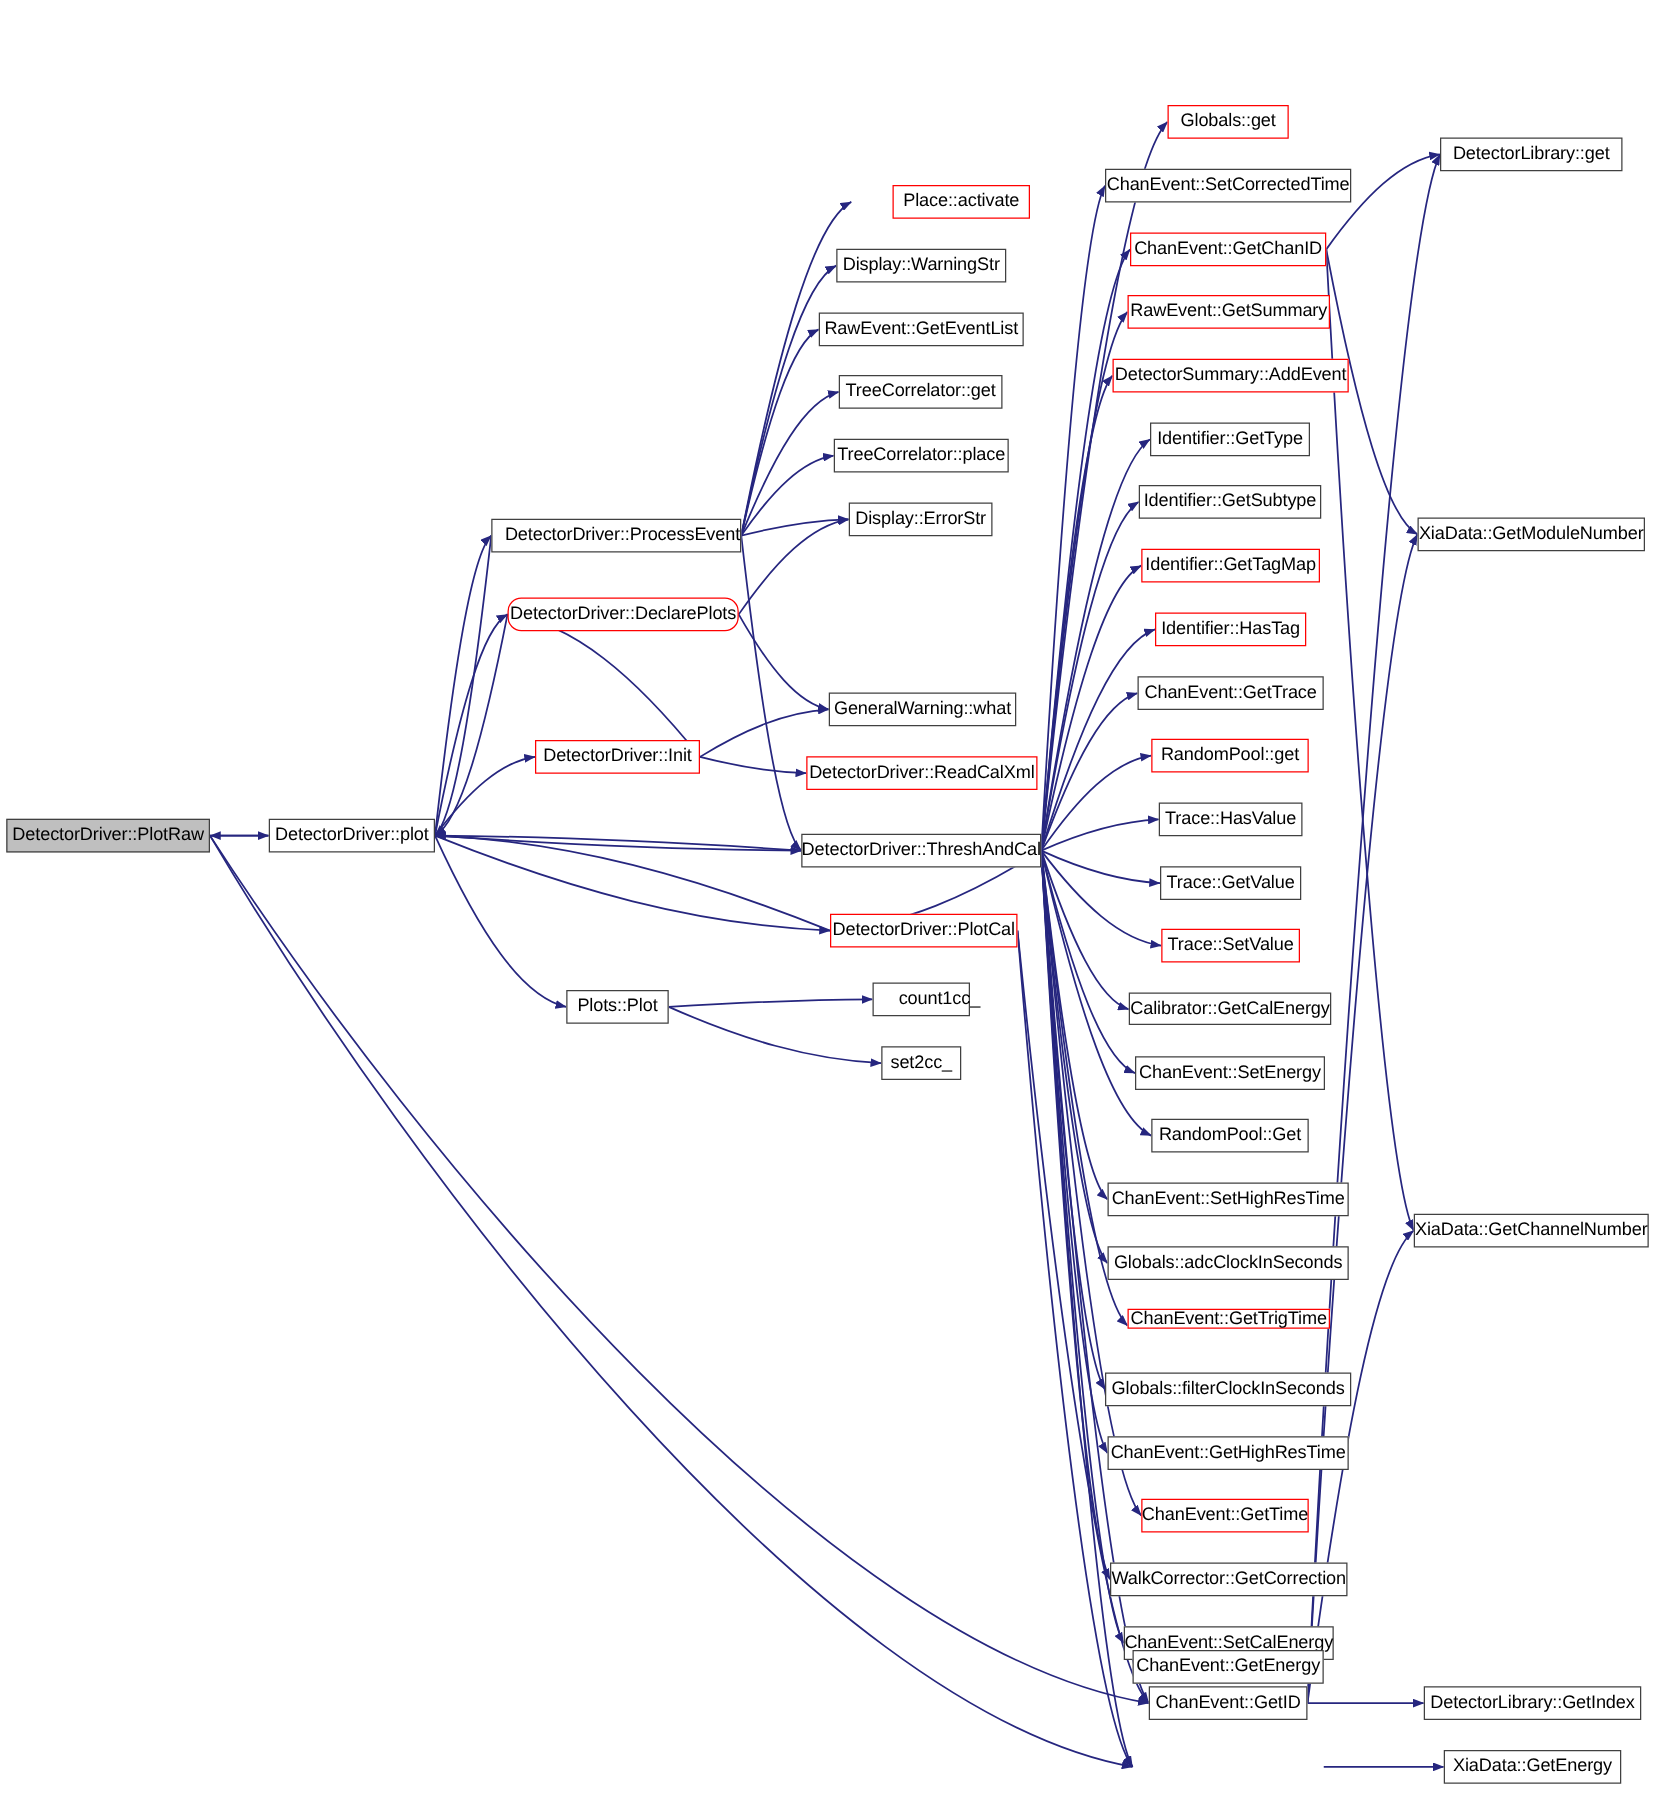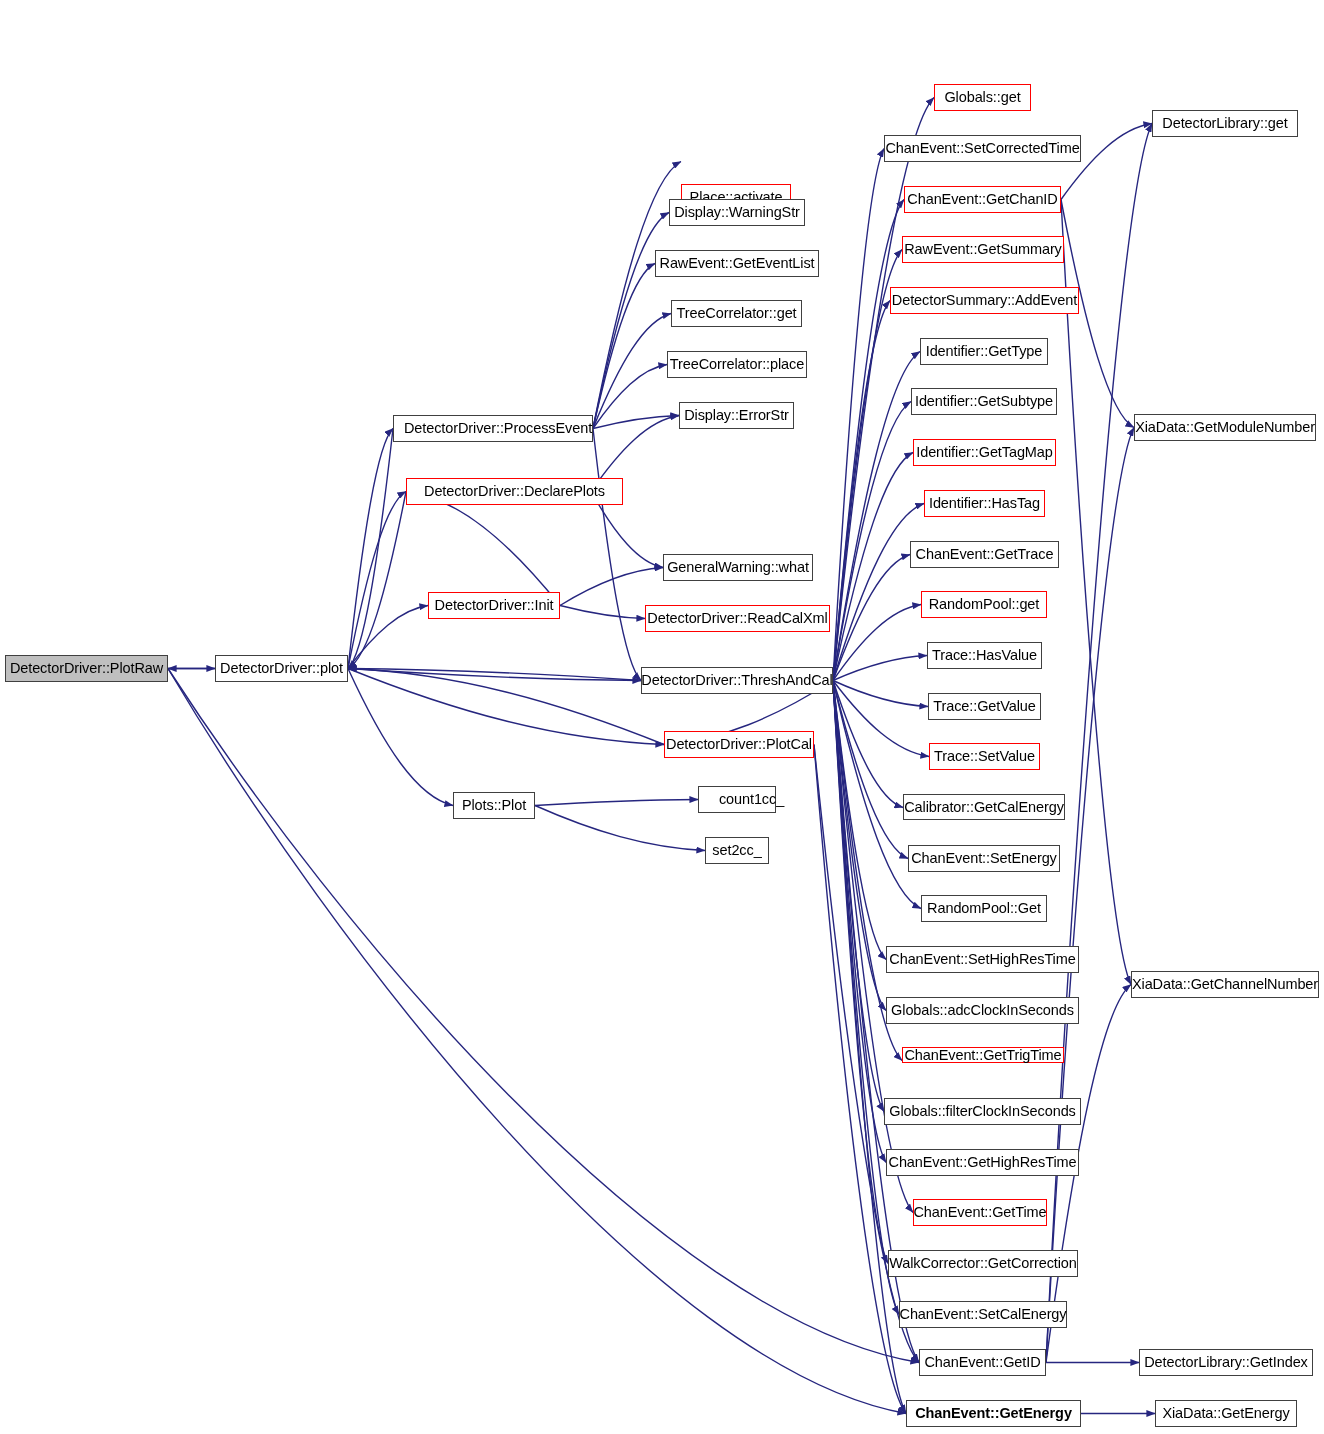--- a/index.html
+++ b/index.html
@@ -132,30 +132,30 @@
   <div id="nodes">
       <div class="gnode current" style="left: 5px; top: 655px; width: 163px; height: 27px;">
         <span class="lbl">DetectorDriver::PlotRaw</span>
       </div>
       <div class="gnode" style="left: 215px; top: 655px; width: 133px; height: 27px;">
         <span class="lbl">DetectorDriver::plot</span>
       </div>
       <div class="gnode" style="left: 393px; top: 415px; width: 200px; height: 27px; padding-left: 10px;">
         <span class="lbl">DetectorDriver::ProcessEvent</span>
       </div>
-      <div class="gnode red" style="left: 406px; top: 478px; width: 217px; height: 27px;">
+      <div class="gnode red" style="left: 406px; top: 478px; width: 185px; height: 27px; border-radius: 11px;">
         <span class="lbl">DetectorDriver::DeclarePlots</span>
       </div>
       <div class="gnode red" style="left: 428px; top: 592px; width: 132px; height: 27px;">
         <span class="lbl">DetectorDriver::Init</span>
       </div>
       <div class="gnode" style="left: 453px; top: 792px; width: 82px; height: 27px;">
         <span class="lbl">Plots::Plot</span>
       </div>
-      <div class="gnode red" style="left: 681px; top: 148px; width: 110px; height: 27px; margin-top: 36px;">
+      <div class="gnode red" style="left: 714px; top: 148px; width: 110px; height: 27px;">
         <span class="lbl">Place::activate</span>
       </div>
       <div class="gnode" style="left: 669px; top: 199px; width: 136px; height: 27px;">
         <span class="lbl">Display::WarningStr</span>
       </div>
       <div class="gnode" style="left: 655px; top: 250px; width: 164px; height: 27px;">
         <span class="lbl">RawEvent::GetEventList</span>
       </div>
       <div class="gnode" style="left: 671px; top: 300px; width: 131px; height: 27px;">
         <span class="lbl">TreeCorrelator::get</span>
@@ -255,21 +255,21 @@
       </div>
       <div class="gnode" style="left: 888px; top: 1250px; width: 190px; height: 27px;">
         <span class="lbl">WalkCorrector::GetCorrection</span>
       </div>
       <div class="gnode" style="left: 899px; top: 1301px; width: 168px; height: 27px;">
         <span class="lbl">ChanEvent::SetCalEnergy</span>
       </div>
       <div class="gnode" style="left: 919px; top: 1349px; width: 127px; height: 27px;">
         <span class="lbl">ChanEvent::GetID</span>
       </div>
-      <div class="gnode" style="left: 906px; top: 1400px; width: 175px; height: 27px; font-weight: bold;">
+      <div class="gnode" style="left: 906px; top: 1320px; width: 153px; height: 27px;">
         <span class="lbl">ChanEvent::GetEnergy</span>
       </div>
       <div class="gnode" style="left: 1152px; top: 110px; width: 146px; height: 27px;">
         <span class="lbl">DetectorLibrary::get</span>
       </div>
       <div class="gnode" style="left: 1134px; top: 414px; width: 182px; height: 27px;">
         <span class="lbl">XiaData::GetModuleNumber</span>
       </div>
       <div class="gnode" style="left: 1131px; top: 971px; width: 188px; height: 27px;">
         <span class="lbl">XiaData::GetChannelNumber</span>

